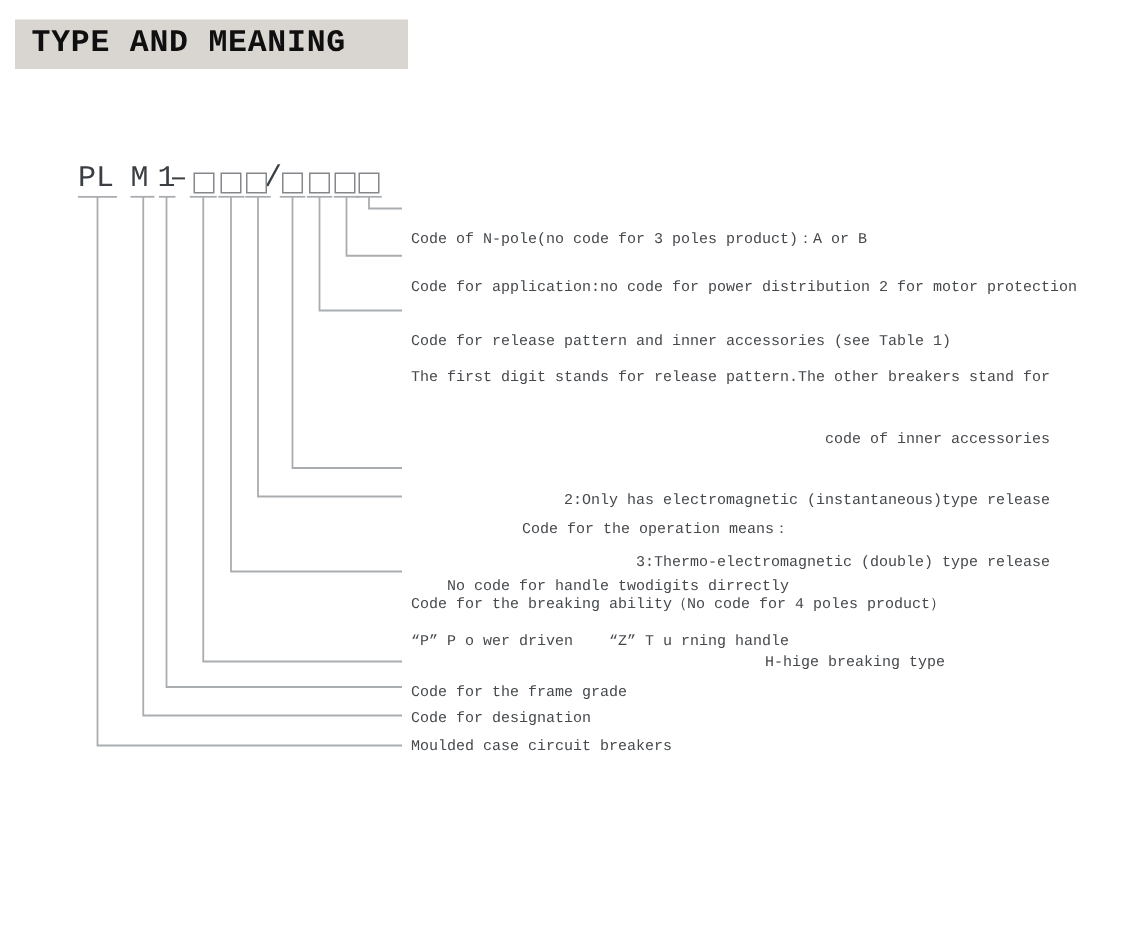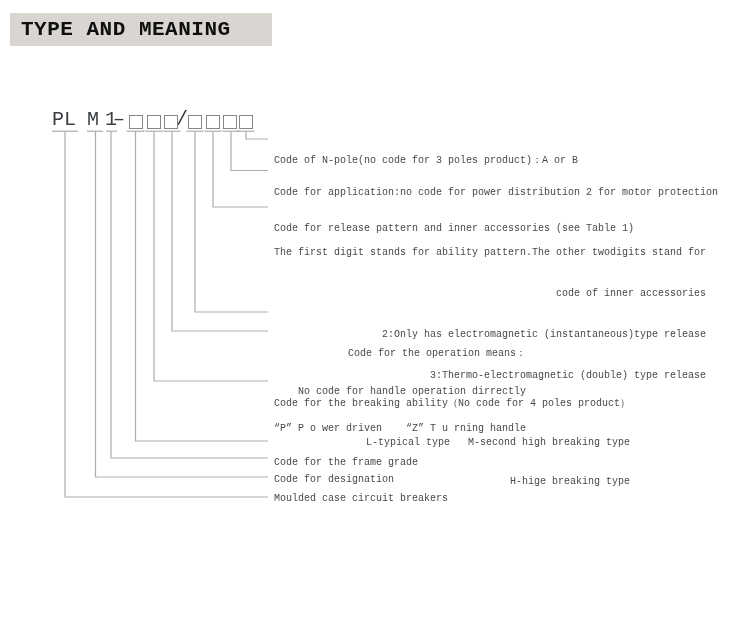--- a/index.html
+++ b/index.html
@@ -90,36 +90,35 @@
 
   <div class="ann" style="top:163.5px">
     <div class="ln">Code for application:no code for power distribution 2 for motor protection</div>
   </div>
 
   <div class="ann" style="top:200px">
     <div class="ln">Code for release pattern and inner accessories (see Table 1)</div>
   </div>
 
   <div class="ann ann-multi-19" style="top:221px">
-    <div class="ln">The first digit stands for ability pattern.The other twodigits stand for</div>
+    <div class="ln">The first digit stands for release pattern.The other breakers stand for</div>
     <div class="ln">code of inner accessories</div>
     <div class="ln">2:Only has electromagnetic (instantaneous)type release</div>
     <div class="ln">3:Thermo-electromagnetic (double) type release</div>
   </div>
 
 
   <div class="ann ann-multi-155" style="top:324px">
     <div class="ln">Code for the operation means：</div>
-    <div class="ln">No code for handle operation dirrectly</div>
+    <div class="ln">No code for handle twodigits dirrectly</div>
     <div class="ln">“P” P o wer driven    “Z” T u rning handle</div>
   </div>
 
   <div class="ann ann-multi-17" style="top:372.5px">
     <div class="ln">Code for the breaking ability（No code for 4 poles product）</div>
-    <div class="ln">L-typical type   M-second high breaking type</div>
     <div class="ln">H-hige breaking type</div>
   </div>
 
   <div class="ann" style="top:434px">
     <div class="ln">Code for the frame grade</div>
   </div>
 
   <div class="ann" style="top:451px">
     <div class="ln">Code for designation</div>
   </div>

